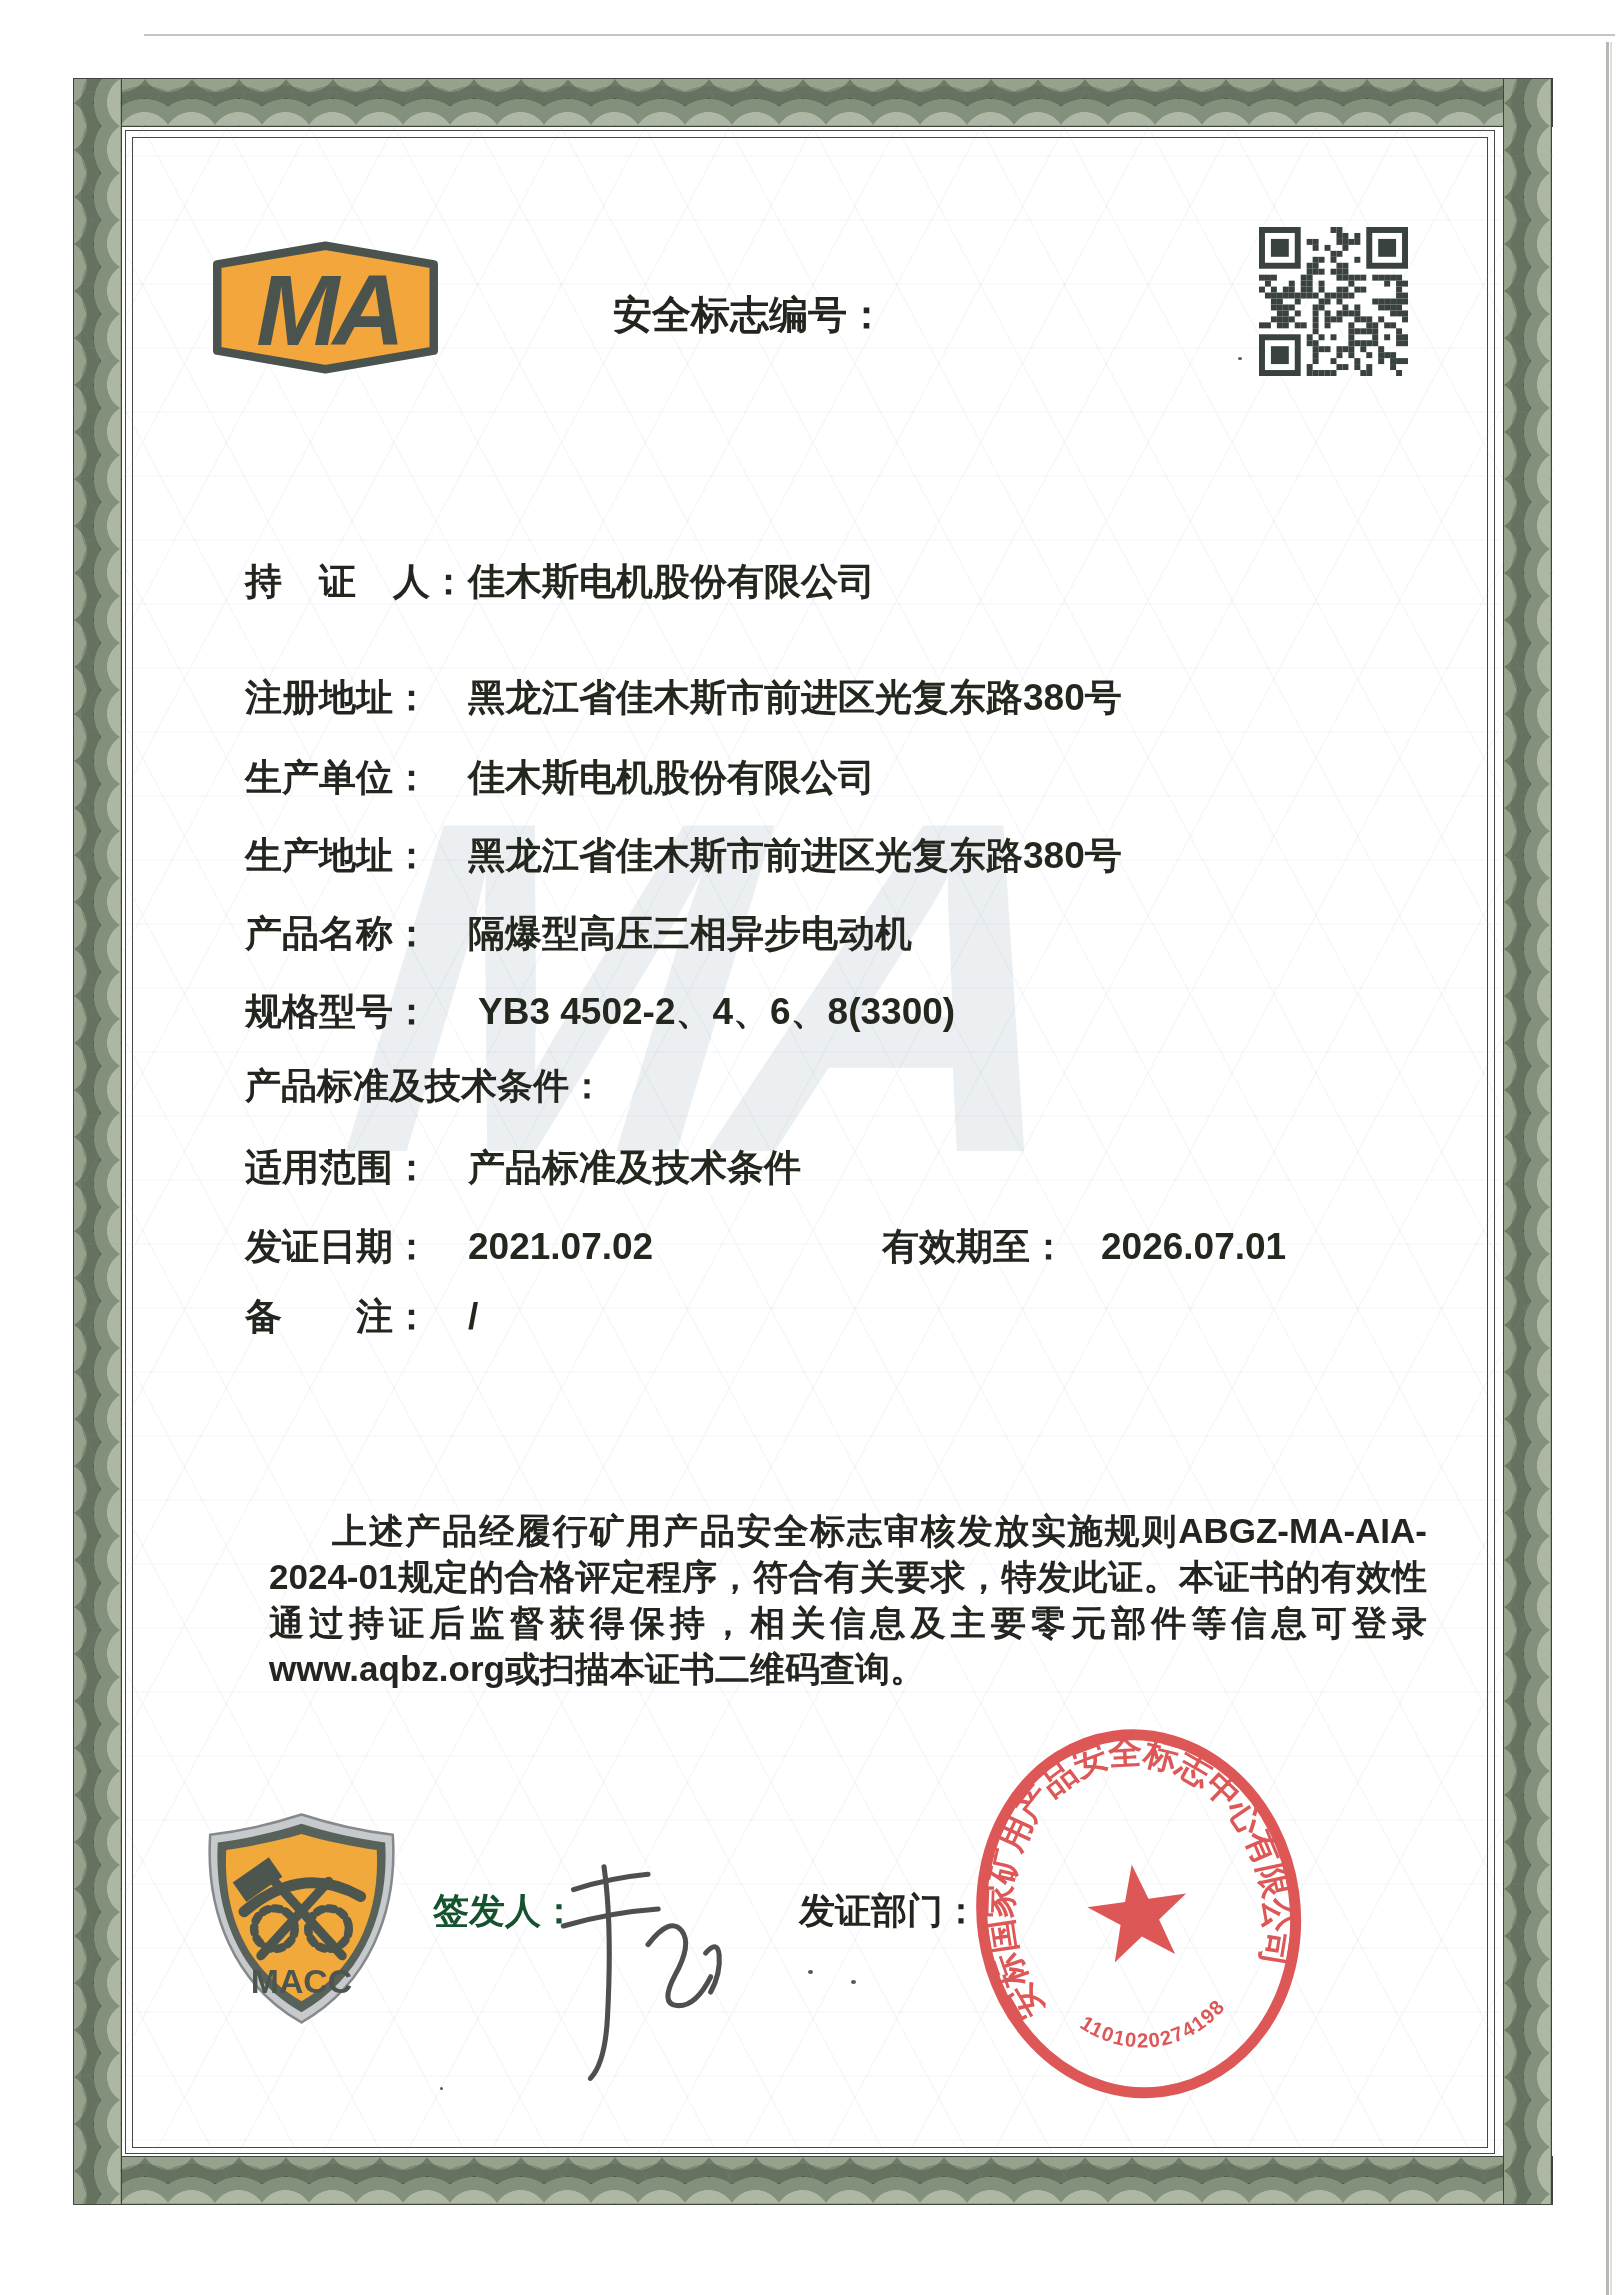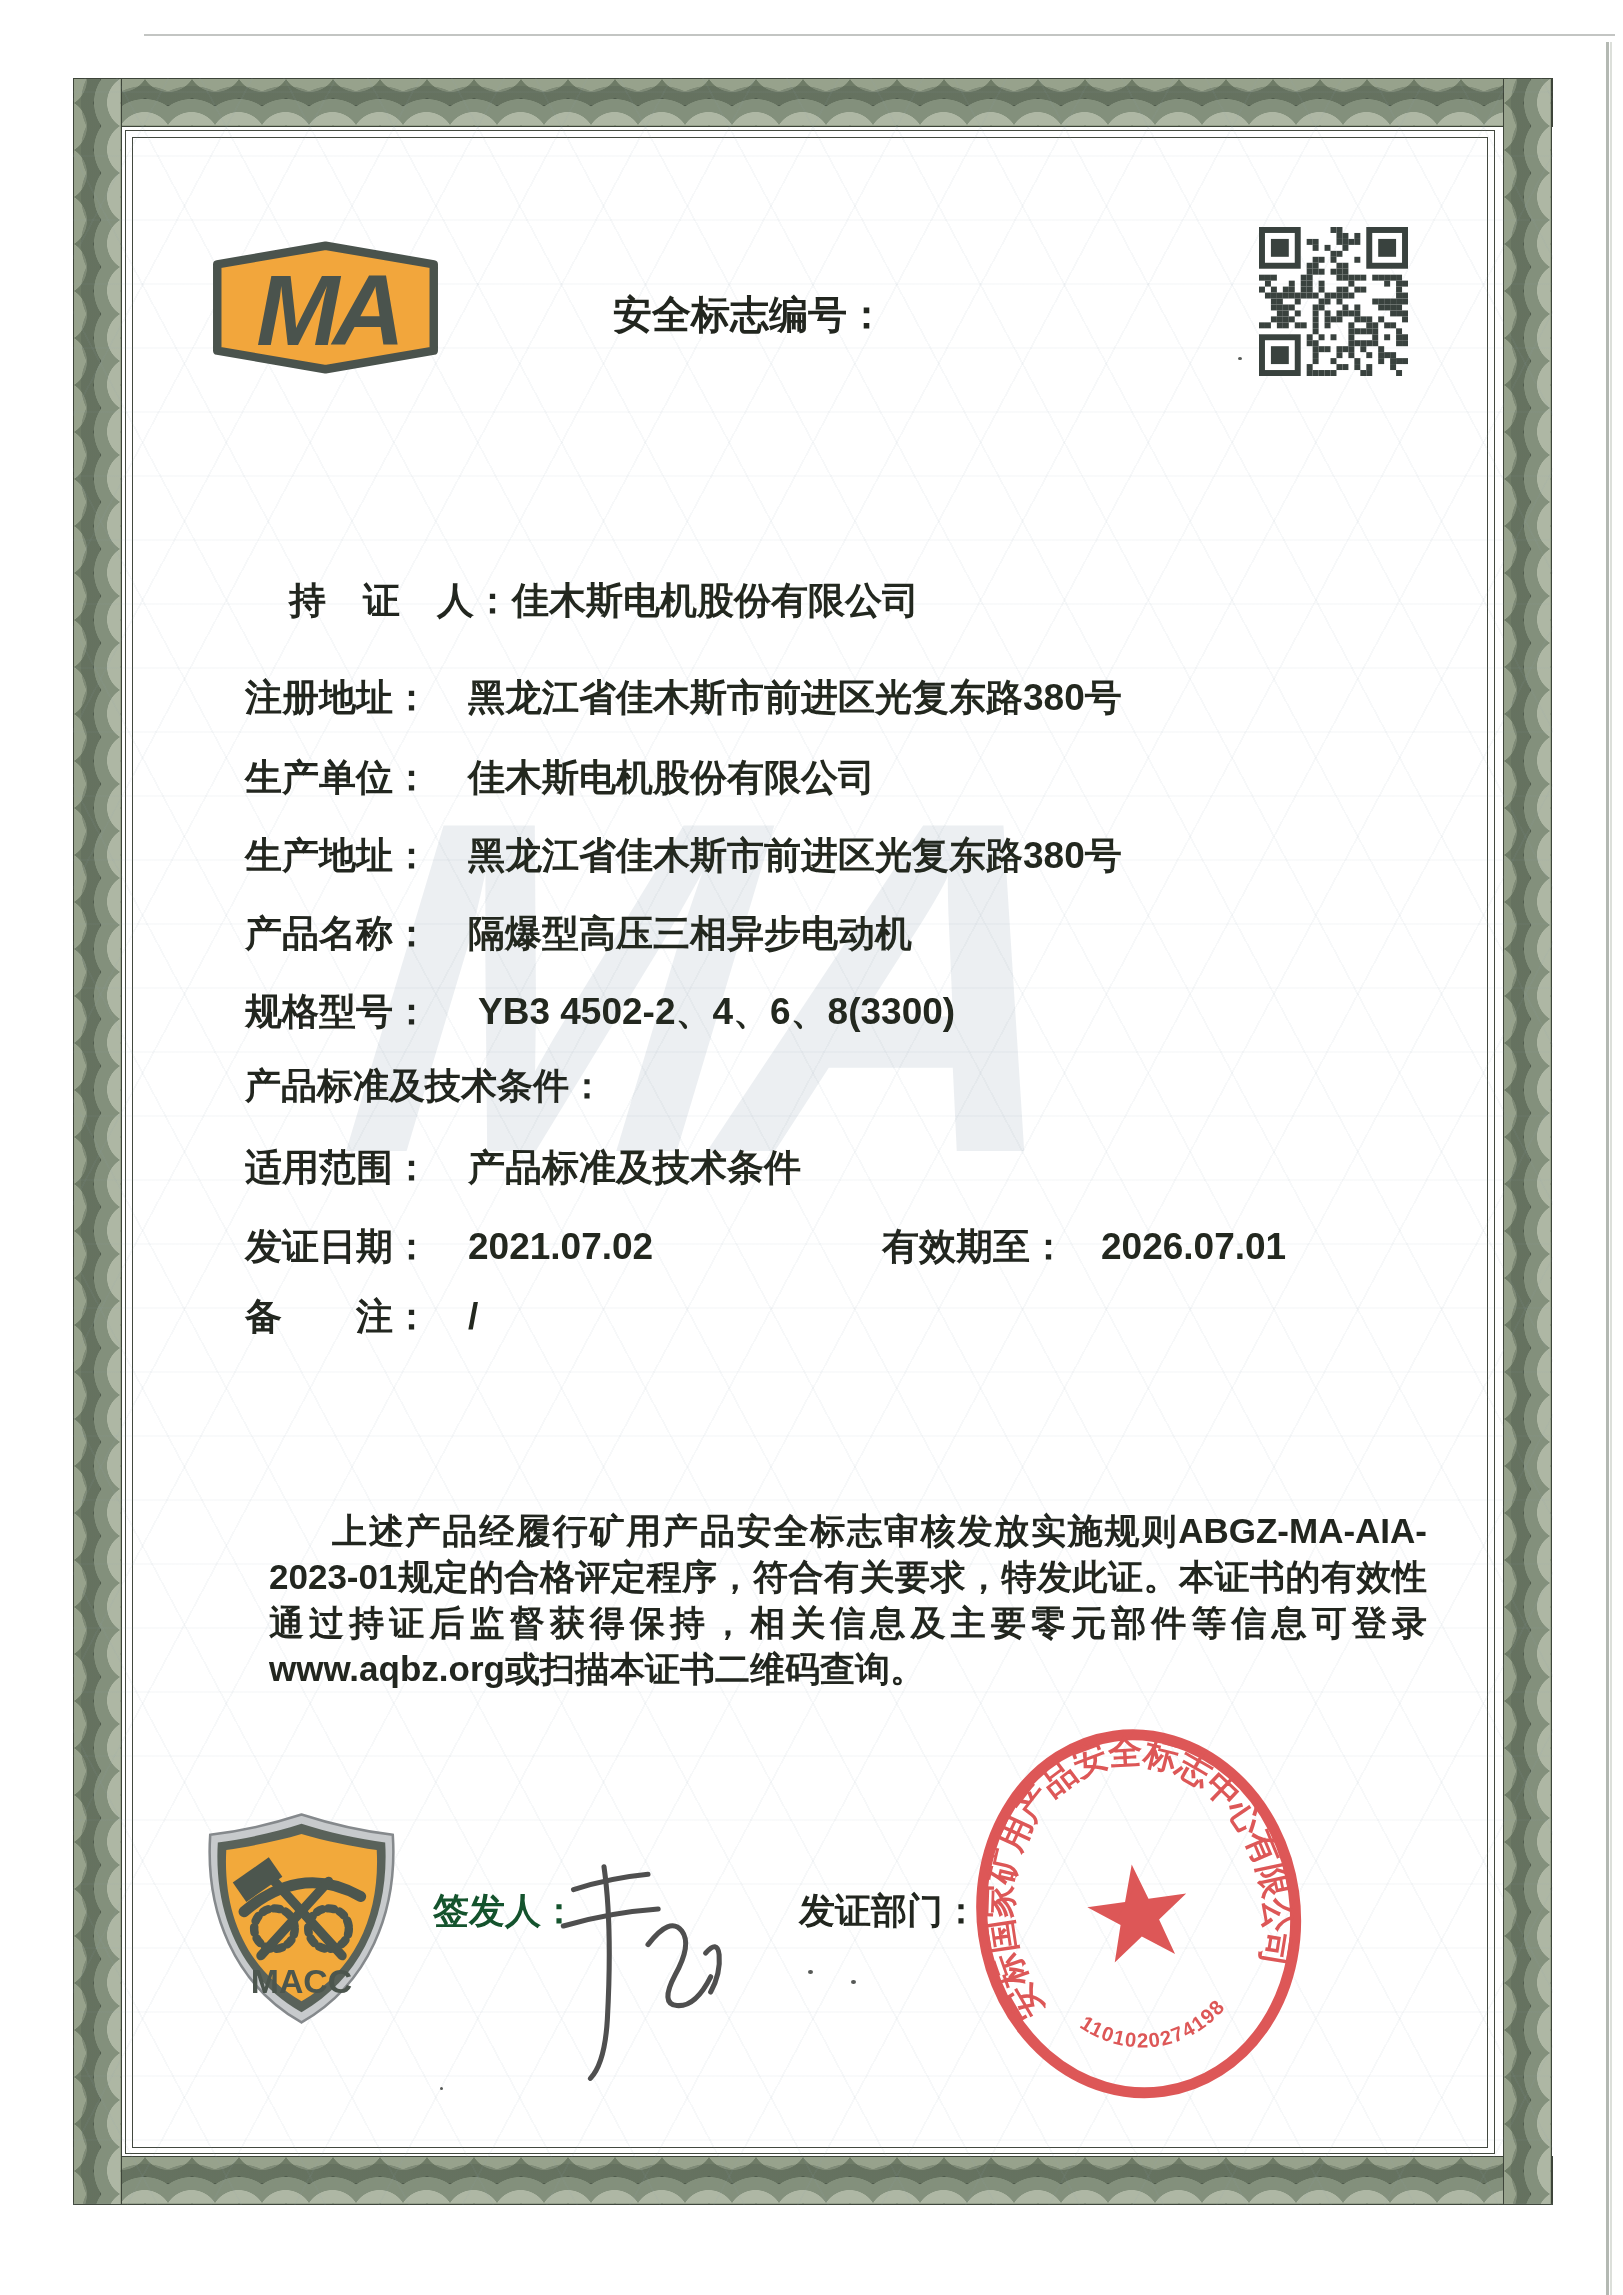--- a/index.html
+++ b/index.html
@@ -301,21 +301,21 @@
       <rect x="126" y="0" width="49" height="49" fill="#39423e"></rect>
       <rect x="133" y="7" width="35" height="35" fill="#ffffff"></rect>
       <rect x="140" y="14" width="21" height="21" fill="#39423e"></rect>
       <rect x="0" y="126" width="49" height="49" fill="#39423e"></rect>
       <rect x="7" y="133" width="35" height="35" fill="#ffffff"></rect>
       <rect x="14" y="140" width="21" height="21" fill="#39423e"></rect>
     </svg>
 
 
   <div id="fields">
-      <div class="frow" style="top: 579px; margin-left: 44px;">
+      <div class="frow" style="top: 560px;">
         <span class="flabel">持　证　人：</span>
         <span class="fvalue" style="left: 223px;">佳木斯电机股份有限公司</span>
       </div>
       <div class="frow" style="top: 676px;">
         <span class="flabel">注册地址：</span>
         <span class="fvalue" style="left: 223px;">黑龙江省佳木斯市前进区光复东路380号</span>
       </div>
       <div class="frow" style="top: 756px;">
         <span class="flabel">生产单位：</span>
         <span class="fvalue" style="left: 223px;">佳木斯电机股份有限公司</span>
@@ -344,21 +344,21 @@
         <span class="fvalue" style="left: 223px;">2021.07.02</span>
         <span class="flabel2">有效期至：</span>
         <span class="fvalue2">2026.07.01</span>
       </div>
       <div class="frow" style="top: 1295px;">
         <span class="flabel">备　　注：</span>
         <span class="fvalue" style="left: 223px;">/</span>
       </div>
     </div>
 
-  <div class="para">上述产品经履行矿用产品安全标志审核发放实施规则ABGZ-MA-AIA-2023-01规定的合格评定程序，符合有关要求，特发此证。本证书的有效性通过持证后监督获得保持，相关信息及主要零元部件等信息可登录www.aqbz.org或扫描本证书二维码查询。</div>
+  <div class="para">上述产品经履行矿用产品安全标志审核发放实施规则ABGZ-MA-AIA-2024-01规定的合格评定程序，符合有关要求，特发此证。本证书的有效性通过持证后监督获得保持，相关信息及主要零元部件等信息可登录www.aqbz.org或扫描本证书二维码查询。</div>
 
   <svg class="shield" viewBox="0 0 240 252">
     <path d="M120,3 C154,14 194,23 228,27 C234,119 199,204 120,249 C41,204 6,119 12,27 C46,23 86,14 120,3 Z" fill="#c7cacc" stroke="#85898c" stroke-width="3"></path>
     <path d="M120,14 C150,24 188,32 219,36 C224,119 193,195 120,237 C47,195 16,119 21,36 C52,32 90,24 120,14 Z" fill="#59625a"></path>
     <path d="M120,26 C147,34 181,41 209,45 C213,119 186,186 120,224 C54,186 27,119 31,45 C59,41 93,34 120,26 Z" fill="#f2a93b"></path>
     <g stroke="#4c564e" fill="none" stroke-linecap="round">
       <circle cx="88" cy="138" r="24" stroke-width="10" stroke-dasharray="7 7"></circle>
       <circle cx="152" cy="138" r="24" stroke-width="10" stroke-dasharray="7 7"></circle>
       <path d="M52,118 Q120,60 190,100" stroke-width="13"></path>
       <line x1="88" y1="82" x2="168" y2="170" stroke-width="11"></line>

